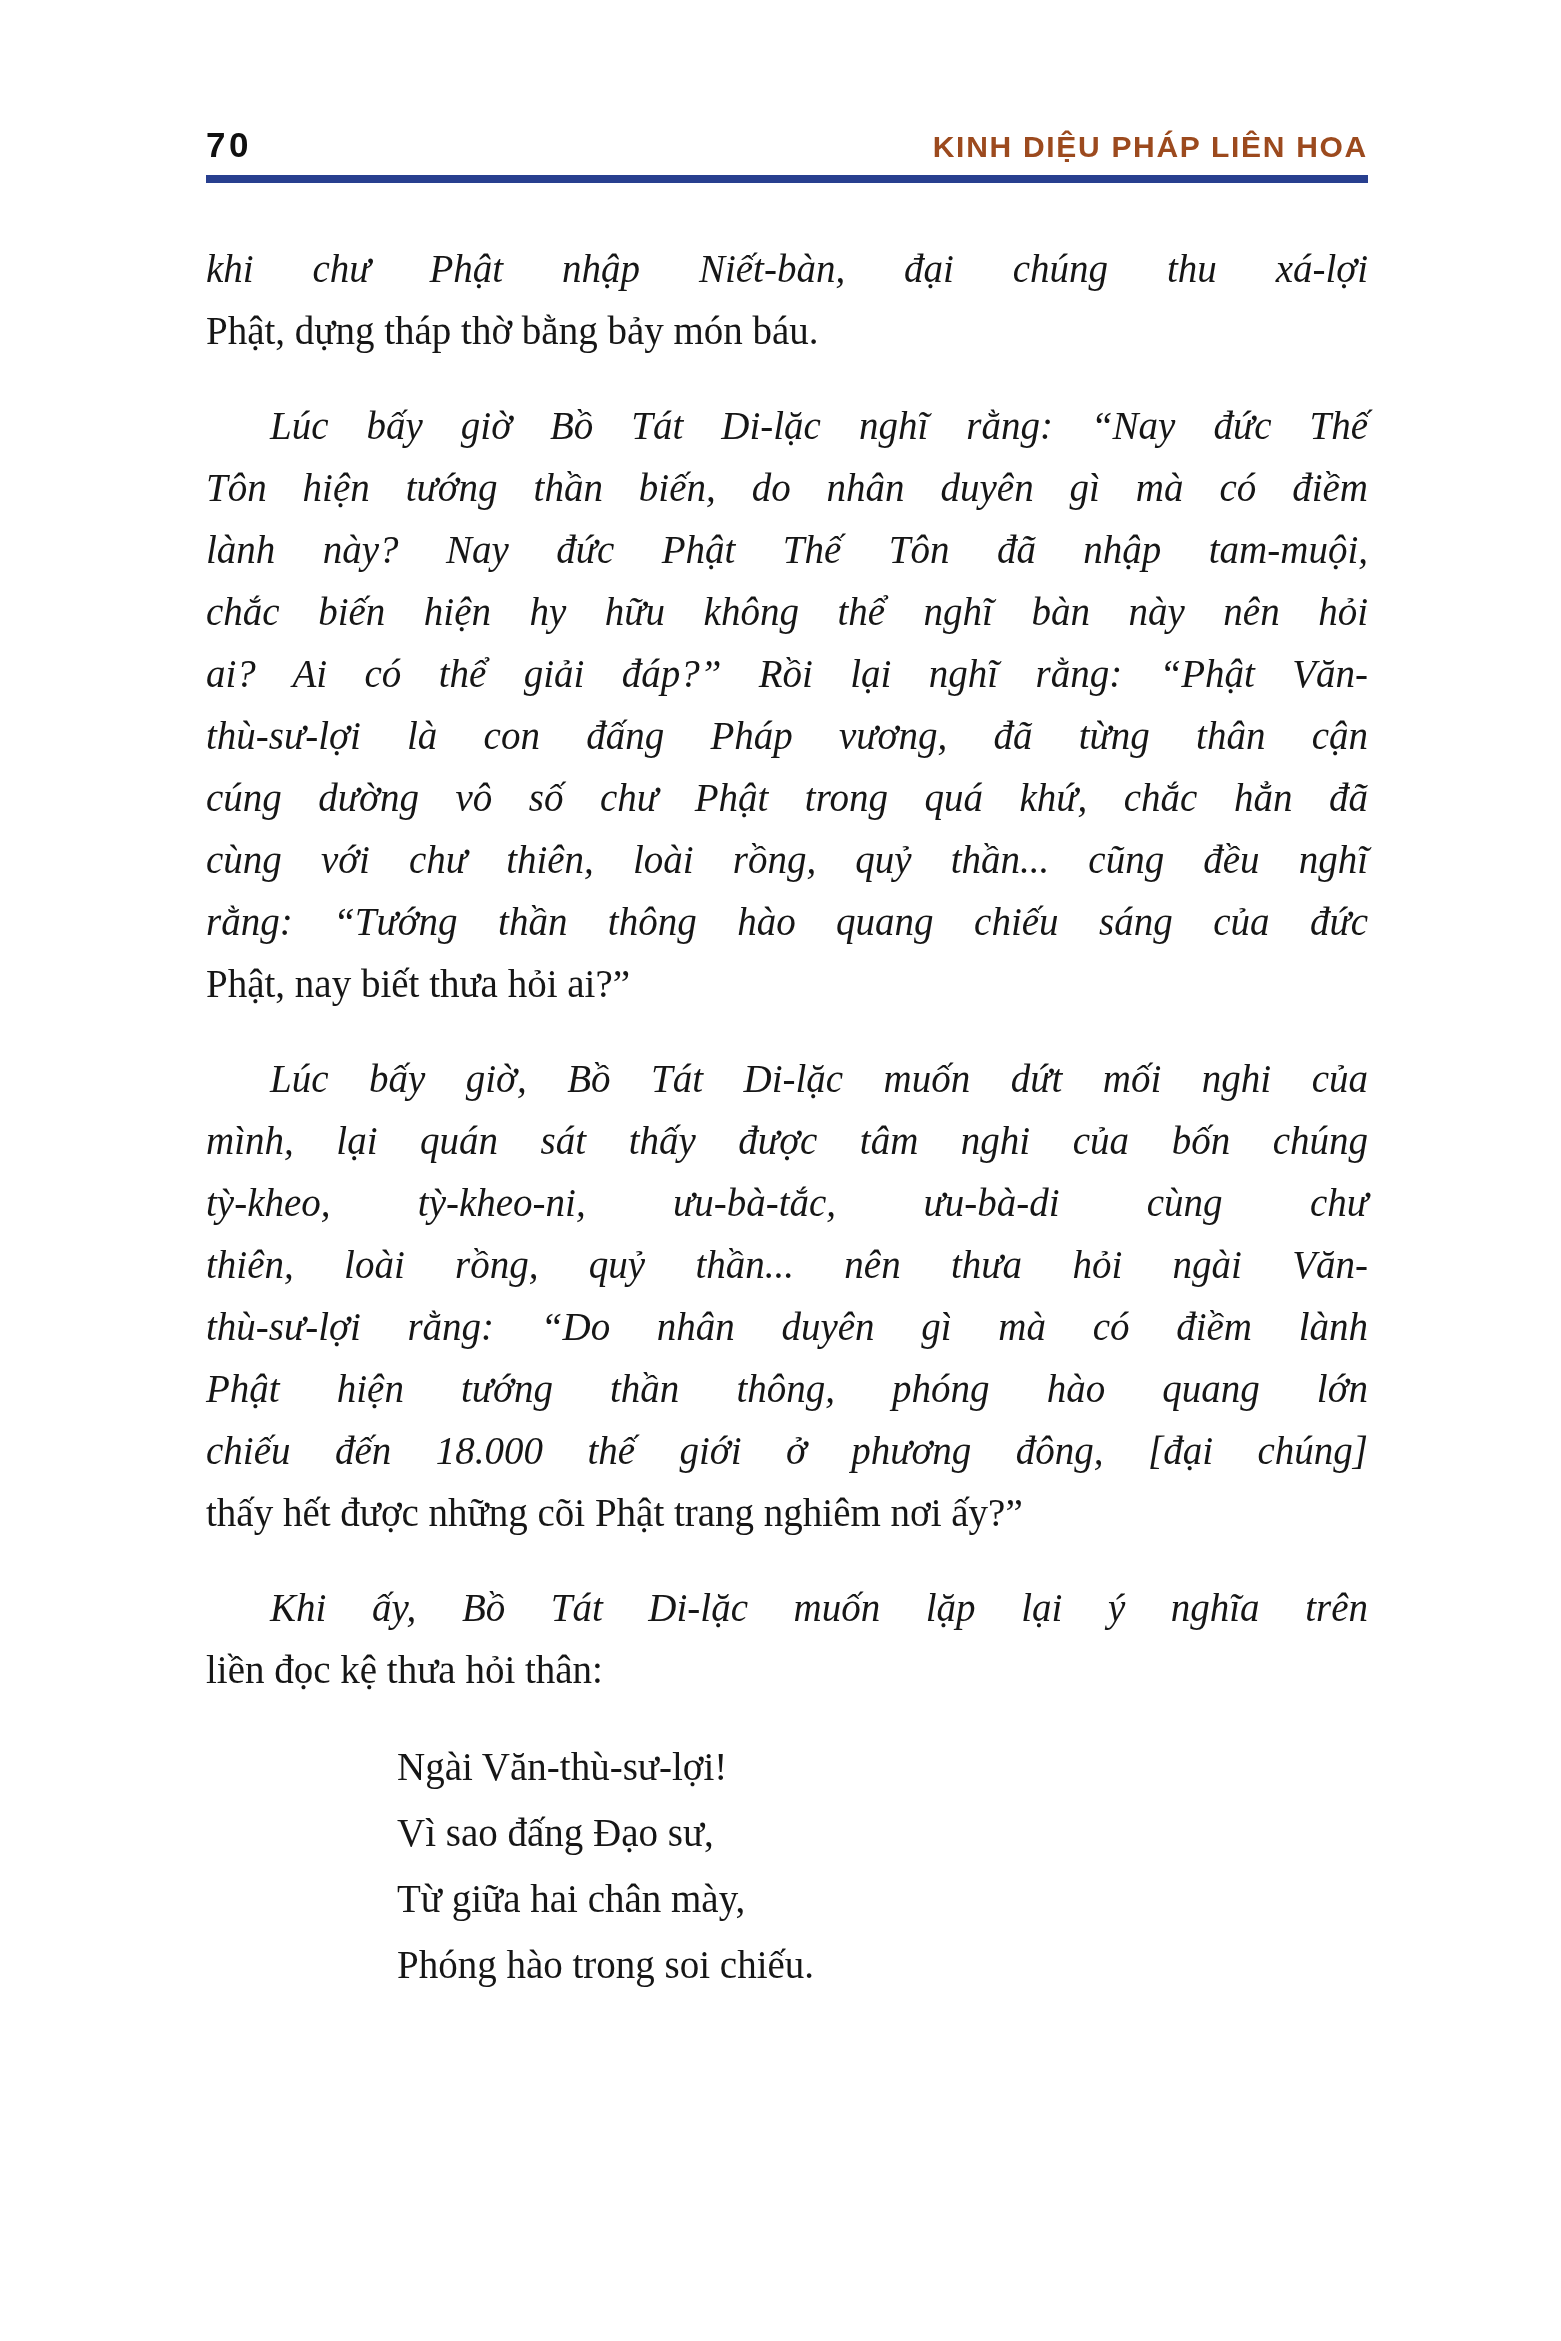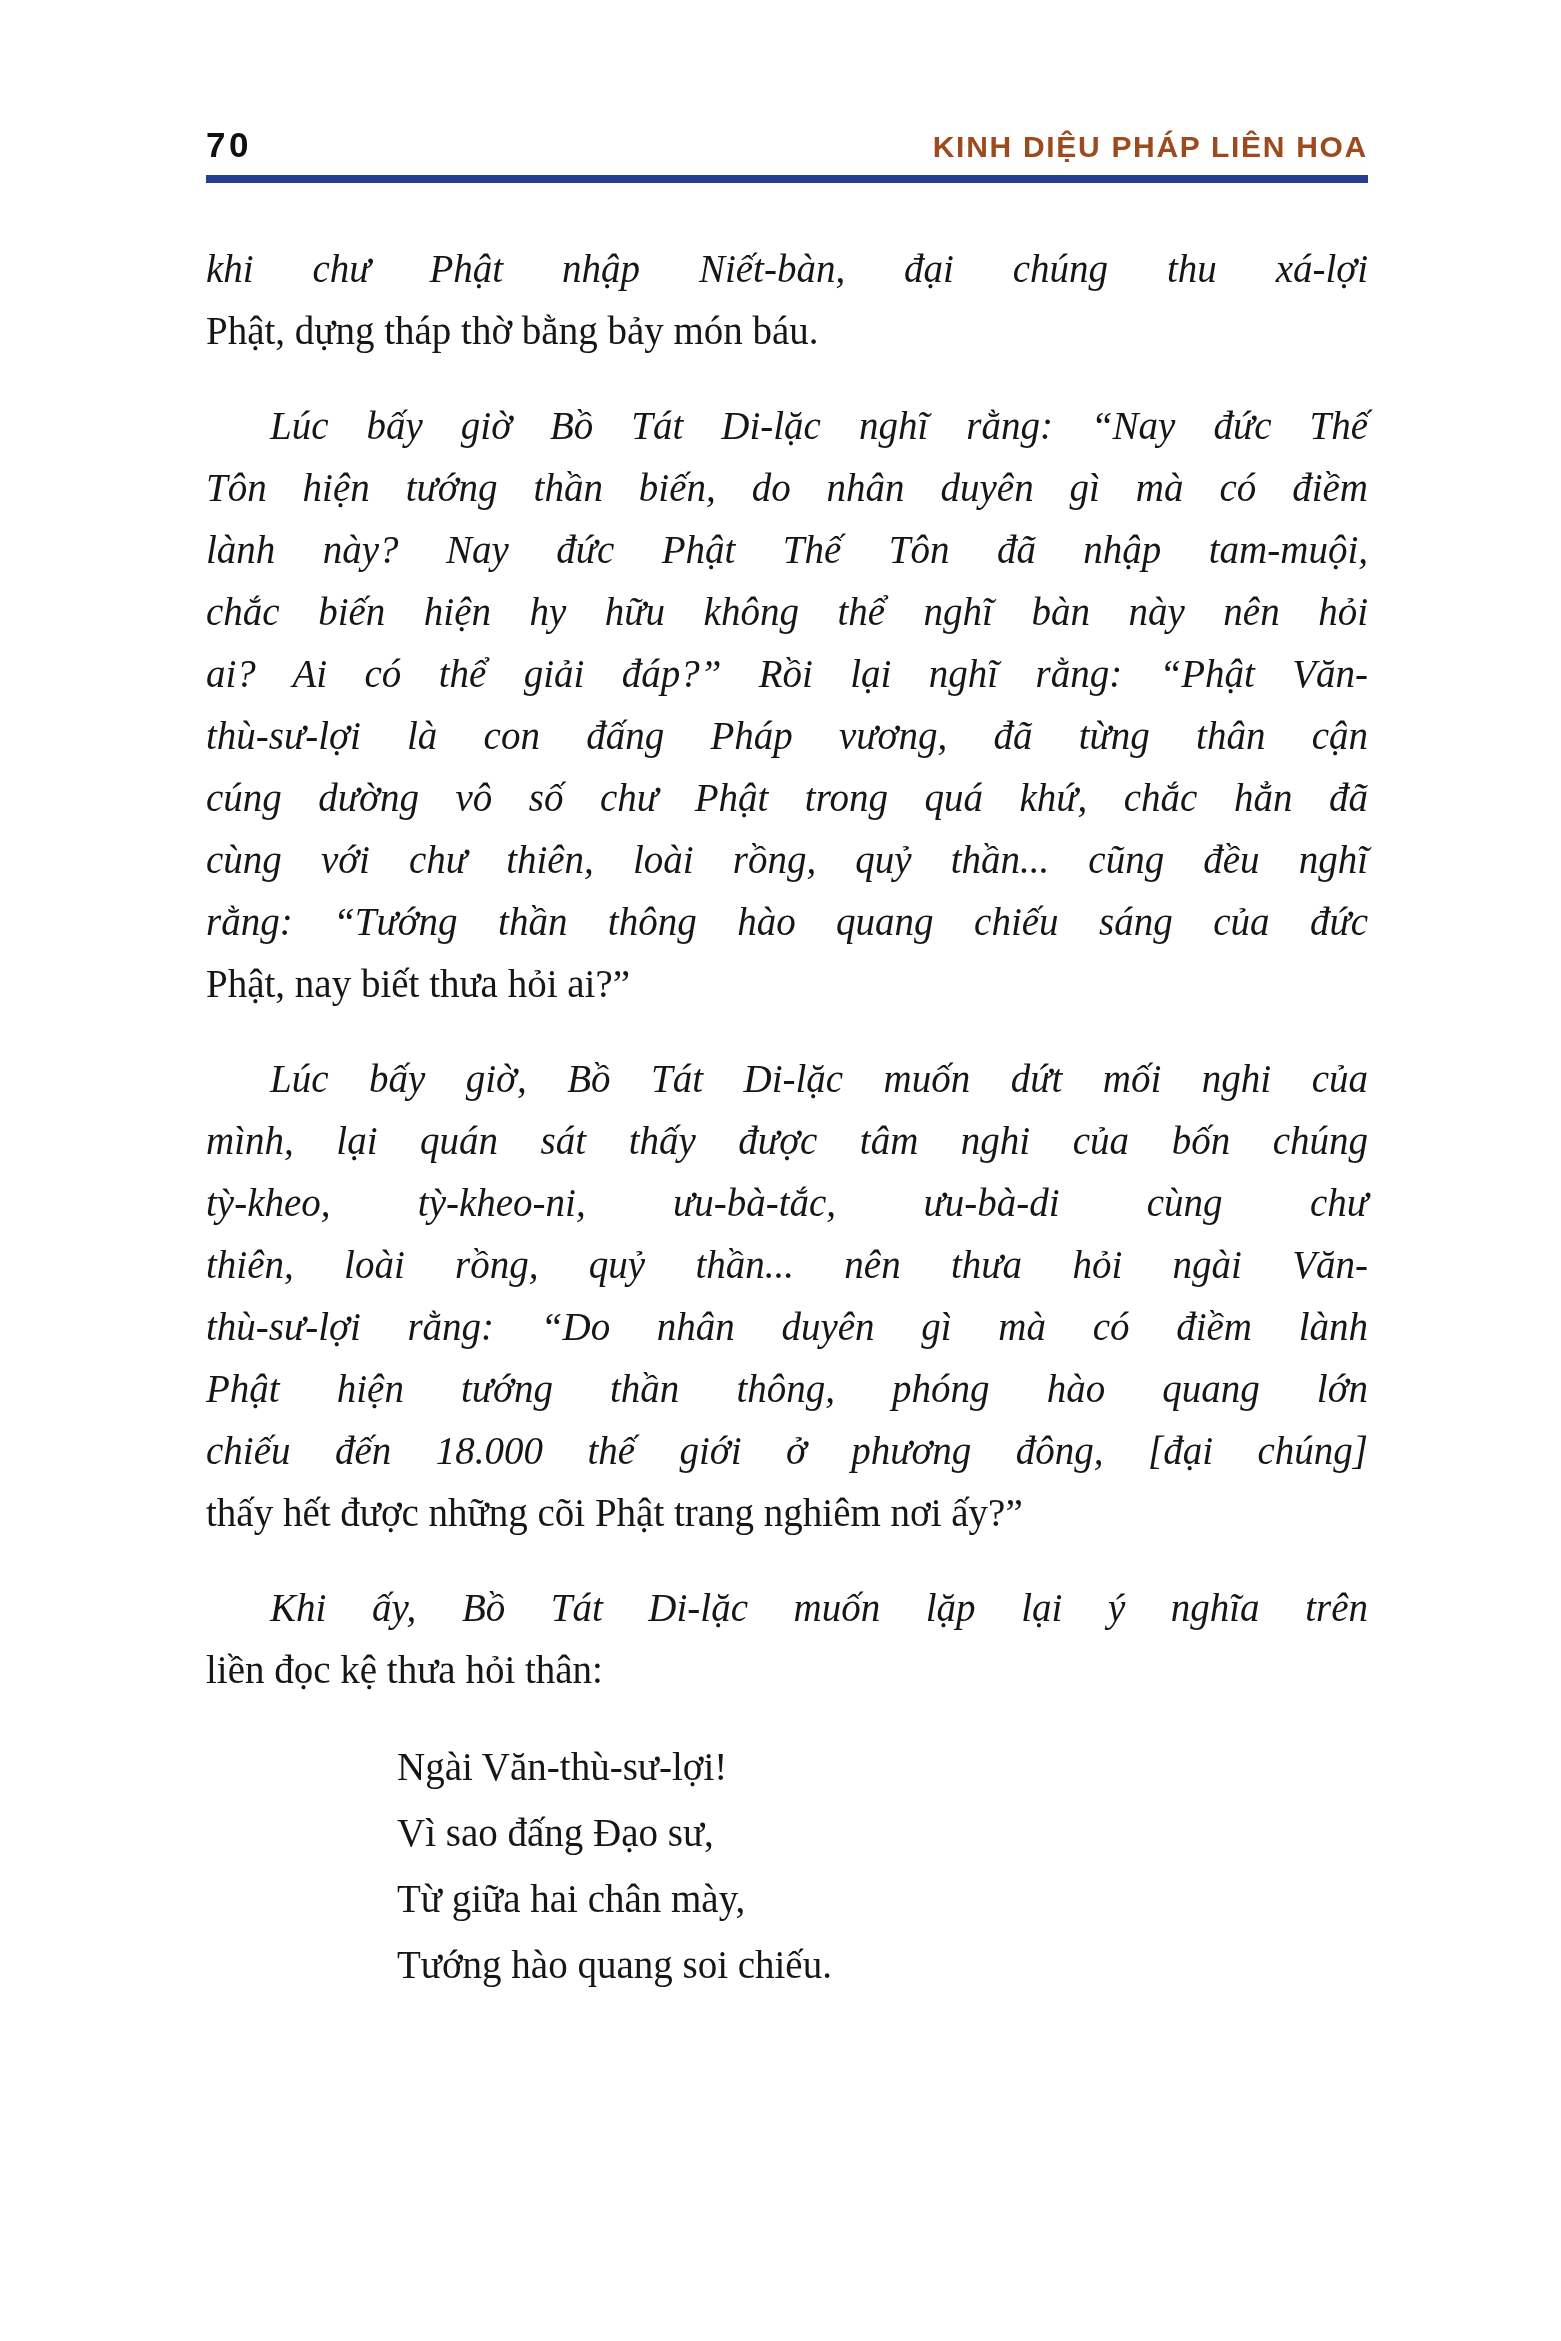--- a/index.html
+++ b/index.html
@@ -99,17 +99,17 @@
         <div class="line">thấy hết được những cõi Phật trang nghiêm nơi ấy?”</div>
       </div>
       <div class="para">
         <div class="line just indent">Khi ấy, Bồ Tát Di-lặc muốn lặp lại ý nghĩa trên</div>
         <div class="line">liền đọc kệ thưa hỏi thân:</div>
       </div>
       <div class="verse-block">
         <div class="line">Ngài Văn-thù-sư-lợi!</div>
         <div class="line">Vì sao đấng Đạo sư,</div>
         <div class="line">Từ giữa hai chân mày,</div>
-        <div class="line">Tướng hào quang soi chiếu.</div>
+        <div class="line">Phóng hào trong soi chiếu.</div>
       </div>
     </div>
 </div>
 
 
 </body></html>

